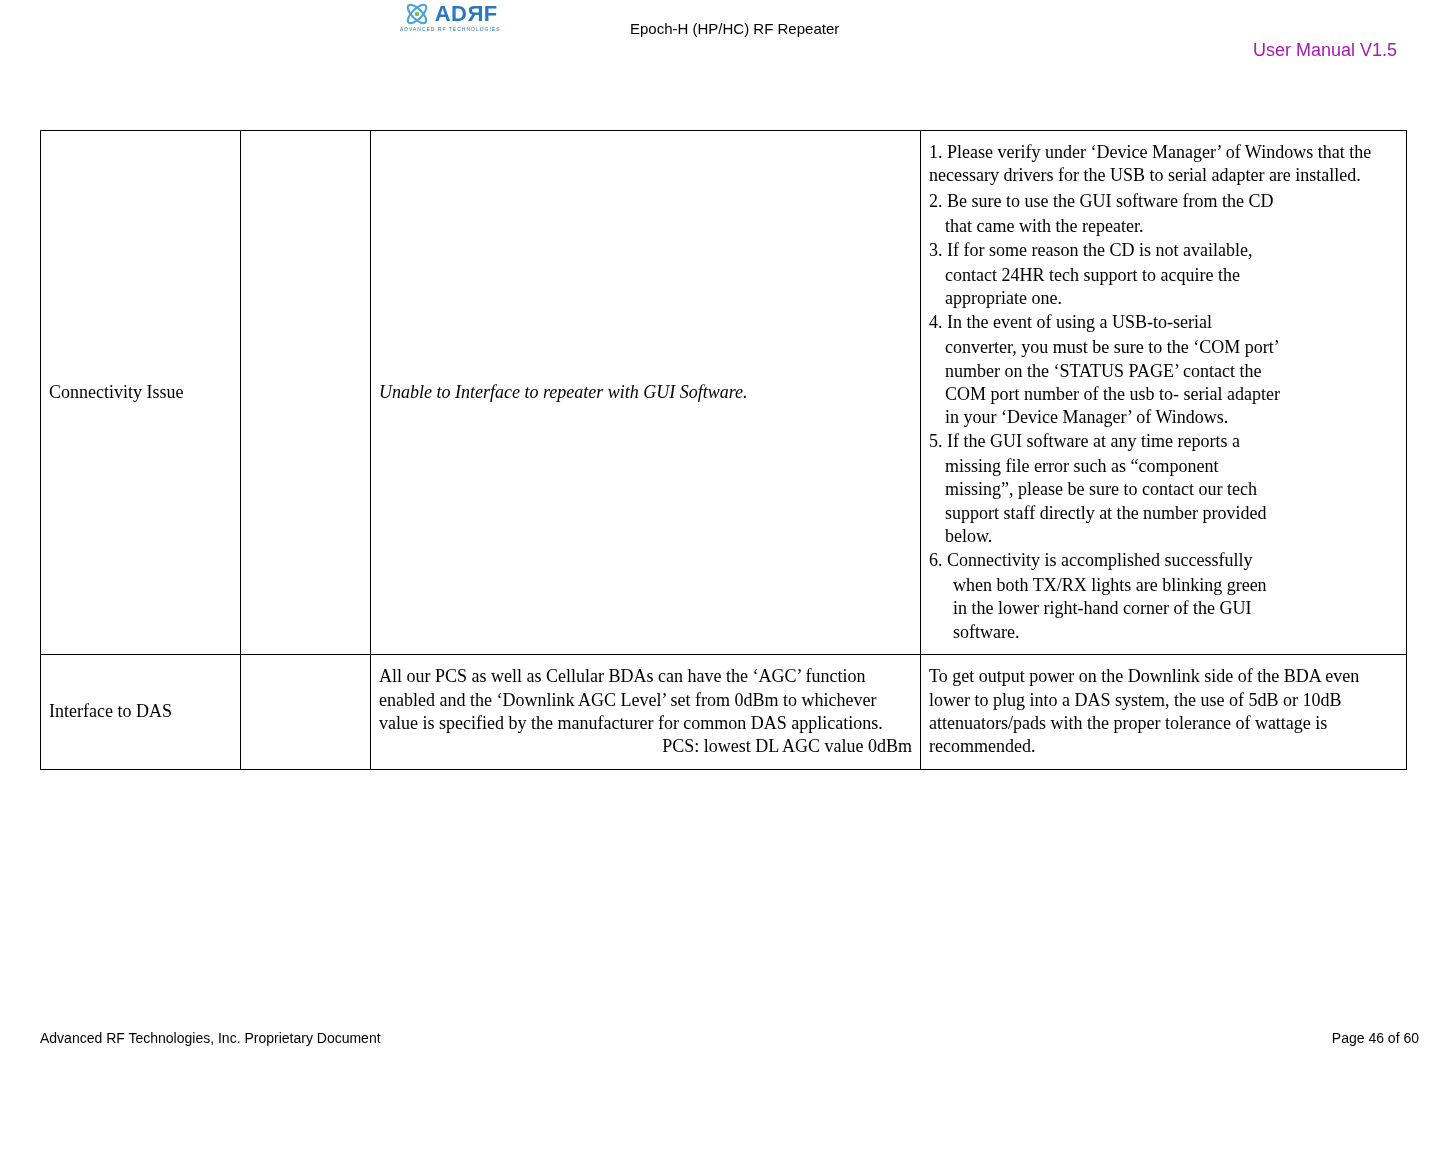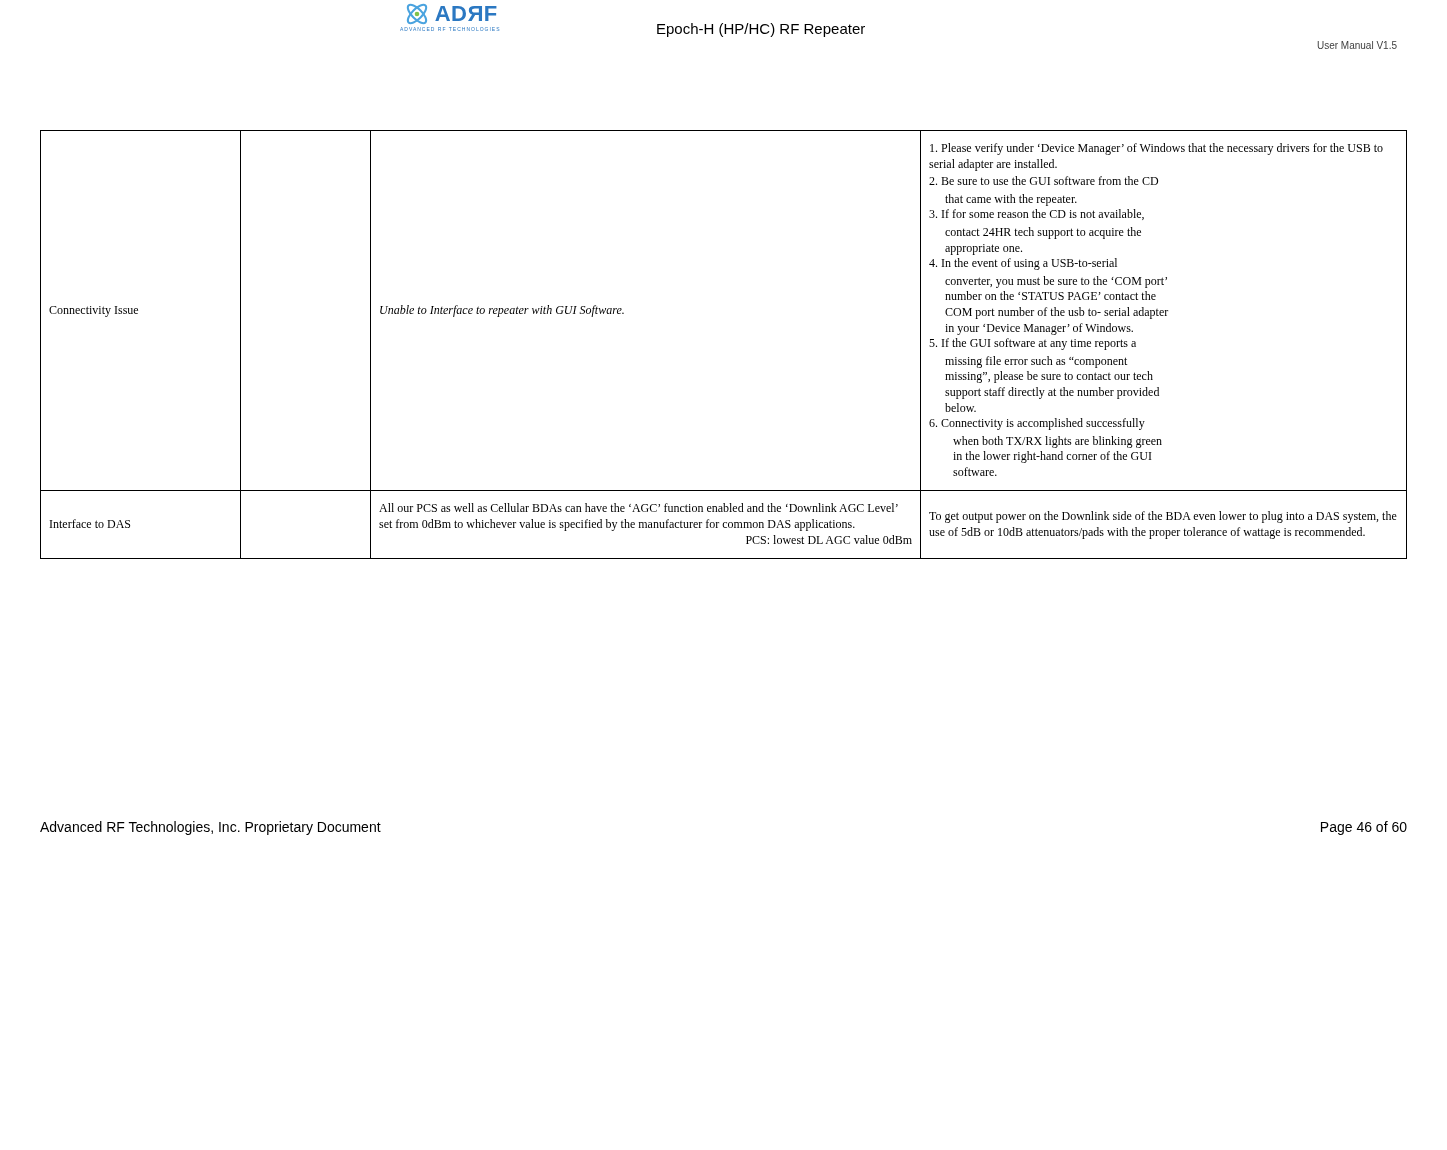--- a/index.html
+++ b/index.html
@@ -38,67 +38,67 @@
     .logo-text .mirrored { transform: scaleX(-1); display:inline-block; }
     .logo-sub {
       font-size: 5px;
       letter-spacing: 1px;
       color: #2b78c2;
       font-family: Arial, sans-serif;
       margin-top: -2px;
     }
     .title-center {
       position: absolute;
-      left: 656px;
+      left: 630px;
       top: 20px;
       font-family: "Trebuchet MS", "Lucida Sans", sans-serif;
       font-size: 15px;
       color: #000;
     }
     .title-right {
       position: absolute;
       right: 50px;
       top: 40px;
       font-family: "Trebuchet MS", "Lucida Sans", sans-serif;
-      font-size: 10px;
-      color: #404040;
+      font-size: 18px;
+      color: #a21caf;
     }
     .content {
       padding: 70px 40px 0 40px;
     }
     table.main {
       border-collapse: collapse;
       width: 100%;
       table-layout: fixed;
     }
     table.main td {
       border: 1px solid #000;
       padding: 10px 8px;
-      font-size: 12px;
+      font-size: 18px;
       line-height: 1.3;
       vertical-align: middle;
     }
     col.c1 { width: 200px; }
     col.c2 { width: 130px; }
     col.c3 { width: 550px; }
     col.c4 { width: auto; }
     td.center { text-align: left; }
     td.valign-mid { vertical-align: middle; font-style: italic; }
     td.steps { font-size: 16px; }
     td.contact {
       text-align: center;
       font-weight: bold;
       font-size: 20px;
       padding: 8px;
     }
     .step { margin: 0 0 2px 0; }
     .step-indent { padding-left: 16px; display:block; }
     .footer {
       margin-top: 260px;
-      padding: 0 40px 40px 40px;
+      padding: 0 28px 40px 40px;
       display: flex;
       justify-content: space-between;
       font-family: "Trebuchet MS", "Lucida Sans", sans-serif;
       font-size: 14px;
     }
   </style>
 </head>
 <body>
 
 <div class="header">

